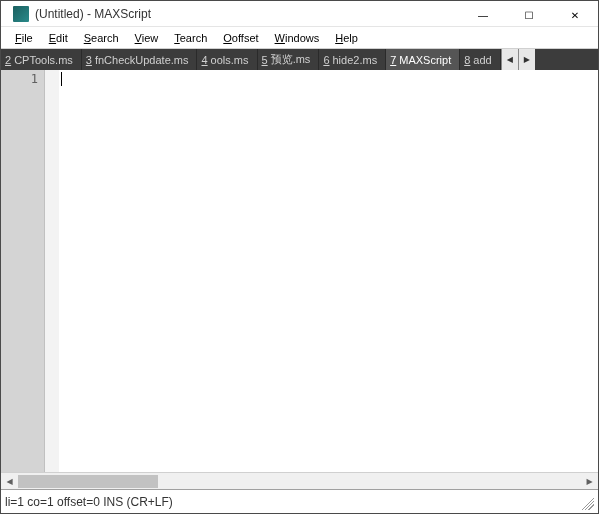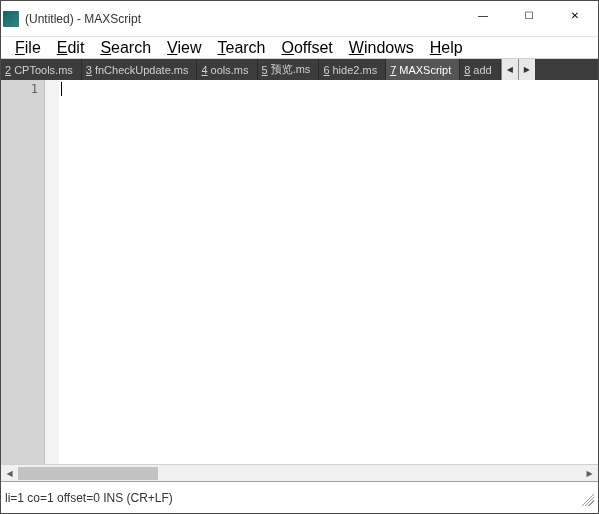--- a/index.html
+++ b/index.html
@@ -8,25 +8,25 @@
     font-size: 12px;
     background: #fff;
     width: 599px;
     height: 514px;
     border: 1px solid #4a4a4a;
     display: flex;
     flex-direction: column;
     overflow: hidden;
   }
   .titlebar {
-    height: 36px;
-    background: #fff;
-    display: flex;
-    align-items: center;
-    padding-left: 2px;
+    height: 26px;
+    background: #fff;
+    display: flex;
+    align-items: center;
+    padding-left: 12px;
     border-bottom: 1px solid #e5e5e5;
   }
   .titlebar-icon {
     width: 16px; height: 16px;
     background: linear-gradient(135deg,#1a5f5f 0%,#2a8a8a 100%);
     margin-right: 6px;
     border-radius: 1px;
   }
   .titlebar-text { flex: 1; color: #333; font-size: 12px; }
   .winbtns { display: flex; height: 100%; }
@@ -42,21 +42,21 @@
     height: 22px;
     background: #fff;
     display: flex;
     align-items: center;
     padding: 0 6px;
     gap: 0;
     border-bottom: 1px solid #d0d0d0;
   }
   .menuitem {
     padding: 2px 8px;
-    font-size: 16px;
+    font-size: 11px;
     color: #000;
   }
   .mn-u { text-decoration: underline; }
 
   .tabbar {
     height: 21px;
     background: #3c3c3c;
     display: flex;
     align-items: stretch;
     overflow: hidden;
@@ -128,21 +128,21 @@
     font-size:8px; color:#606060;
   }
   .hs-track { flex:1; height:17px; position:relative; }
   .hs-thumb {
     position:absolute; left:0; top:2px;
     height:13px; width:140px;
     background:#c2c2c2;
   }
 
   .statusbar {
-    height: 32px;
+    height: 24px;
     background: #fff;
     border-top: 1px solid #a0a0a0;
     display: flex;
     align-items: center;
     padding: 0 4px;
     font-size: 12px;
     color: #333;
   }
   .status-grip {
     width: 16px; height: 16px;

